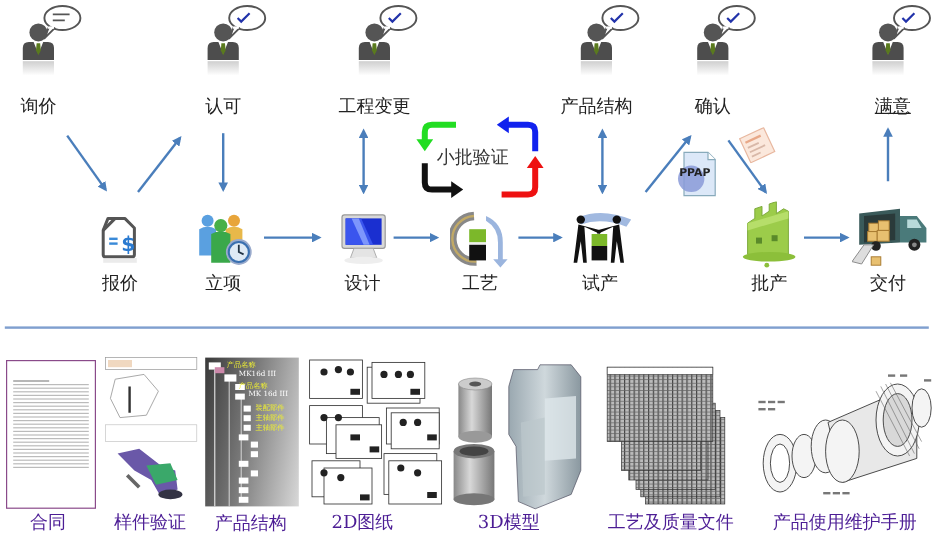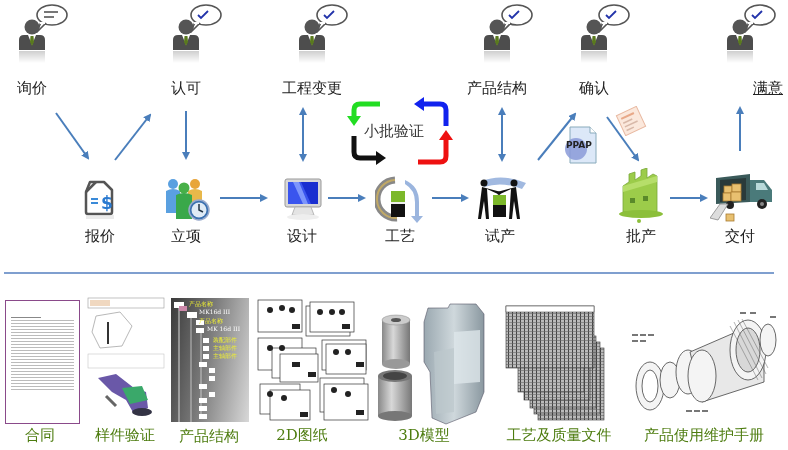--- a/index.html
+++ b/index.html
@@ -1,19 +1,19 @@
 <!DOCTYPE html>
 <html><head>
 <meta charset="utf-8">
 <style>
   html,body{margin:0;padding:0;background:#fff;}
   body{width:788px;height:450px;position:relative;overflow:hidden;font-family:"DejaVu Serif","Liberation Serif",serif;color:#222;}
   .abs{position:absolute;}
   .lbl{position:absolute;font-size:15px;color:#222;white-space:nowrap;text-align:right;transform:translateX(-50%);line-height:1;}
-  .blbl{position:absolute;font-size:15px;color:#4d7c0f;white-space:nowrap;text-align:center;transform:translateX(-50%);line-height:1;}
+  .blbl{position:absolute;font-size:15px;color:#4c1d95;white-space:nowrap;text-align:center;transform:translateX(-50%);line-height:1;}
   svg{display:block;}
   .doc-line{height:1px;background:#bbb;margin:2px 5px;}
 </style>
 </head>
 <body>
 
 <svg class="abs" style="left:0;top:0" width="788" height="260">
   <defs>
     <marker id="ah" markerWidth="8" markerHeight="8" refX="6" refY="4" orient="auto" markerUnits="userSpaceOnUse">
       <path d="M0,0 L8,4 L0,8 z" fill="#4a7ebb"></path>
@@ -212,21 +212,21 @@
 
     <rect x="9" y="49" width="26" height="12" fill="url(#reflgrad5)"></rect>
     <defs>
       <linearGradient id="reflgrad5" x1="0" y1="0" x2="0" y2="1">
         <stop offset="0" stop-color="#cfcfcf"></stop>
         <stop offset="1" stop-color="#ffffff"></stop>
       </linearGradient>
     </defs>
   </svg>
 </div>
-    <div class="lbl" style="left: 768px; top: 81px; text-decoration: underline;">满意</div>
+    <div class="lbl" style="left: 744px; top: 81px; text-decoration: underline;">满意</div>
   </div>
 
 <div class="abs" style="left:82px;top:178px">
   <svg width="38" height="42" viewBox="0 0 38 42">
     <path d="M8 4 L22 4 L30 12 L30 34 Q30 36 28 36 L6 36 Q4 36 4 34 L4 14 Z" fill="#fff" stroke="#555" stroke-width="2.5" stroke-linejoin="round"></path>
     <path d="M4 14 L14 4" stroke="#555" stroke-width="2.5"></path>
     <rect x="9" y="20" width="7" height="2" fill="#3a8ad8"></rect>
     <rect x="9" y="24" width="7" height="2" fill="#3a8ad8"></rect>
     <text x="19" y="31" font-family="DejaVu Sans,sans-serif" font-weight="bold" font-size="17" fill="#2a7ad0">$</text>
     <rect x="4" y="37" width="28" height="4" fill="#ddd" opacity="0.6"></rect>

